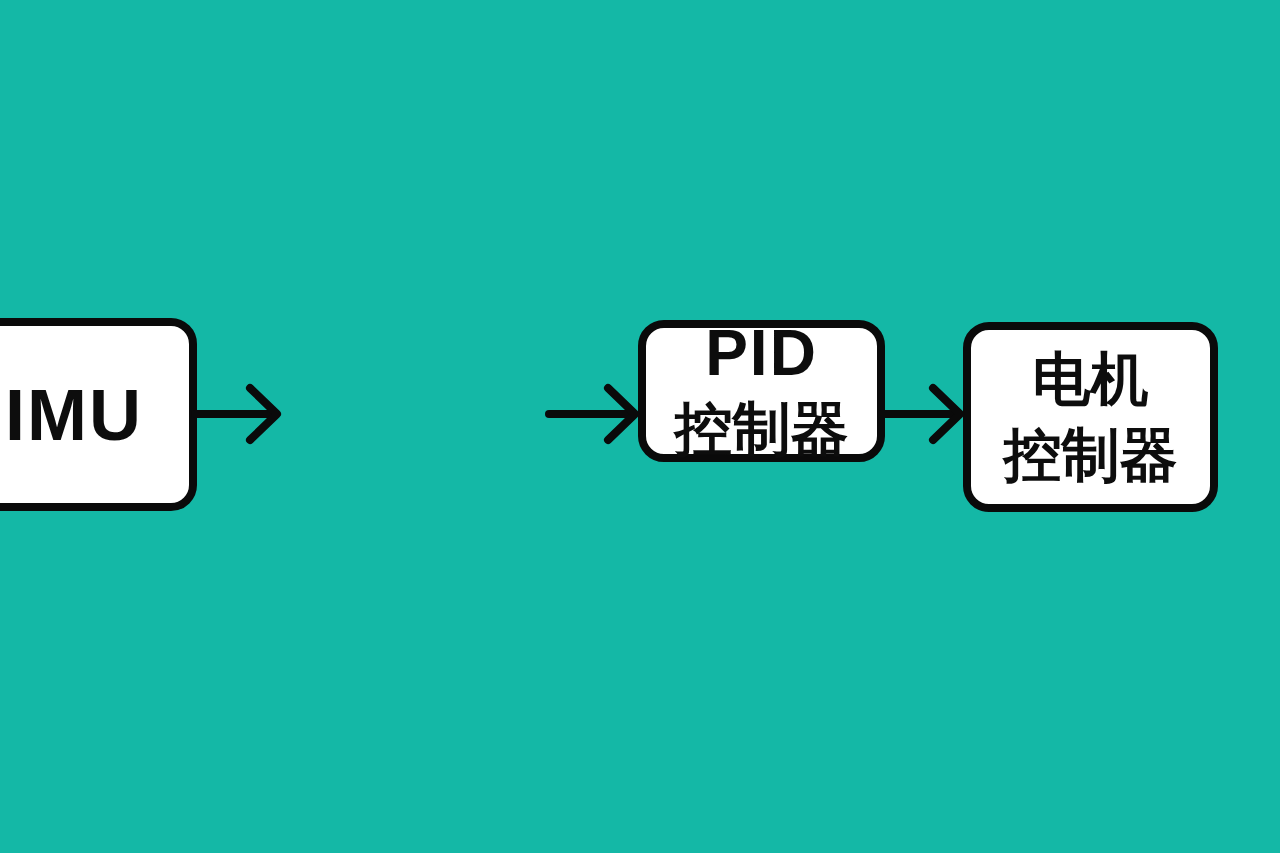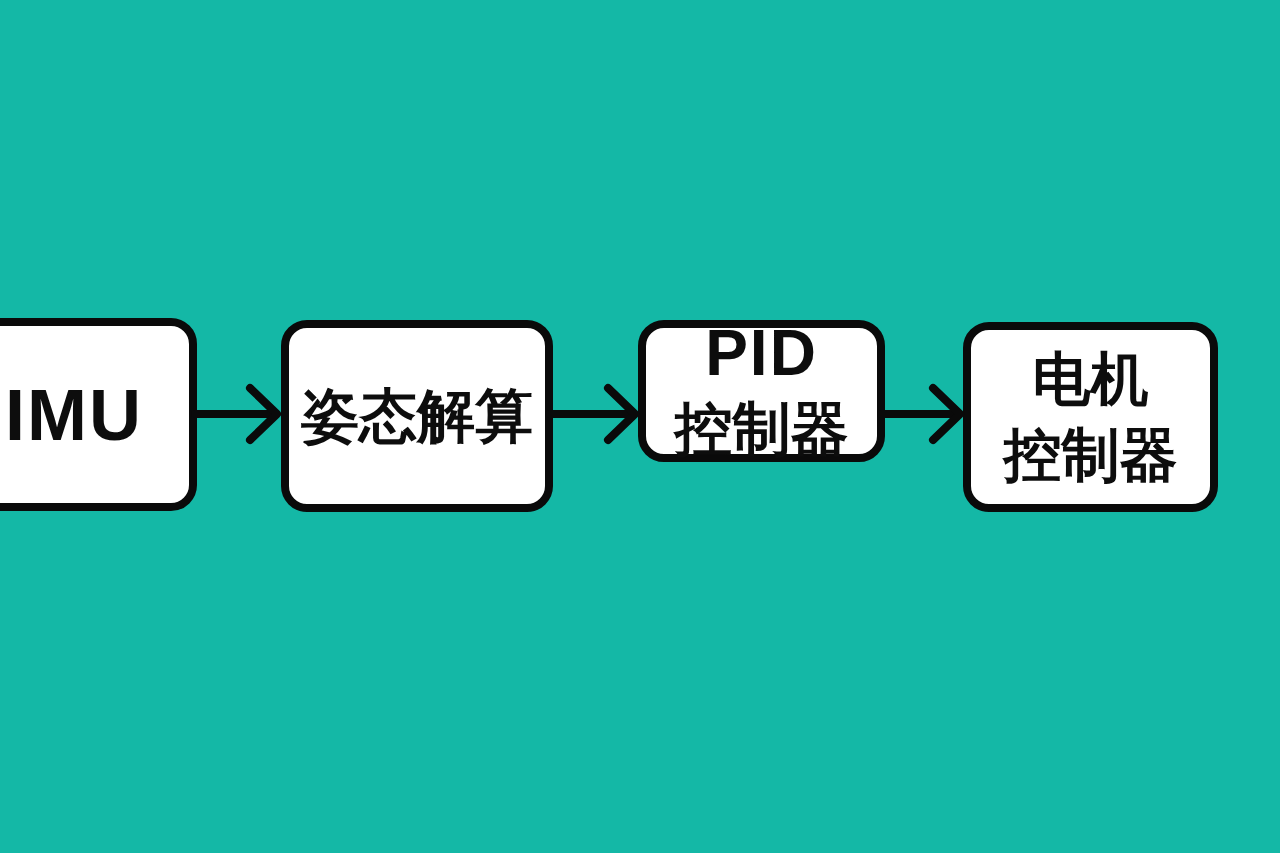--- a/index.html
+++ b/index.html
@@ -56,23 +56,20 @@
 </style>
 </head>
 <body>
 
 <div class="canvas">
 
   <div class="node node-imu">
     <span class="line latin">IMU</span>
   </div>
 
-  <div class="node node-attitude">
-    <span class="line cjk">姿态解算</span>
-  </div>
 
   <div class="node node-pid">
     <span class="line latin">PID</span>
     <span class="line cjk">控制器</span>
   </div>
 
   <div class="node node-motor">
     <span class="line cjk">电机</span>
     <span class="line cjk">控制器</span>
   </div>

